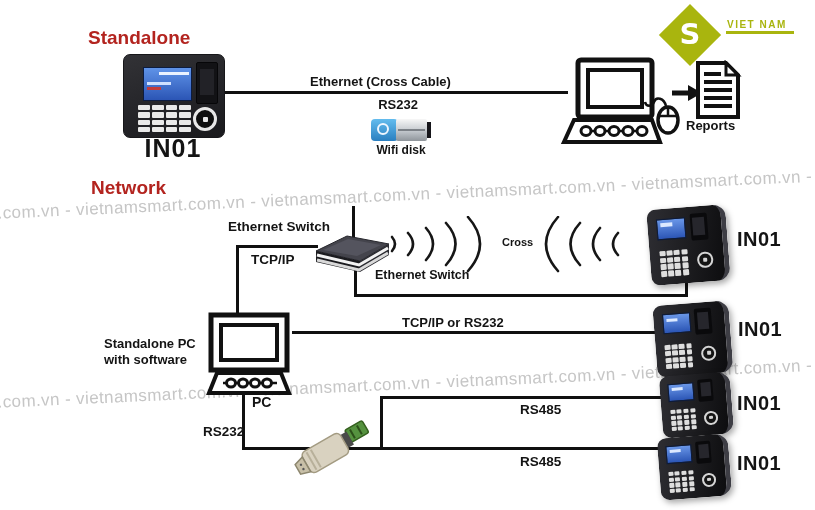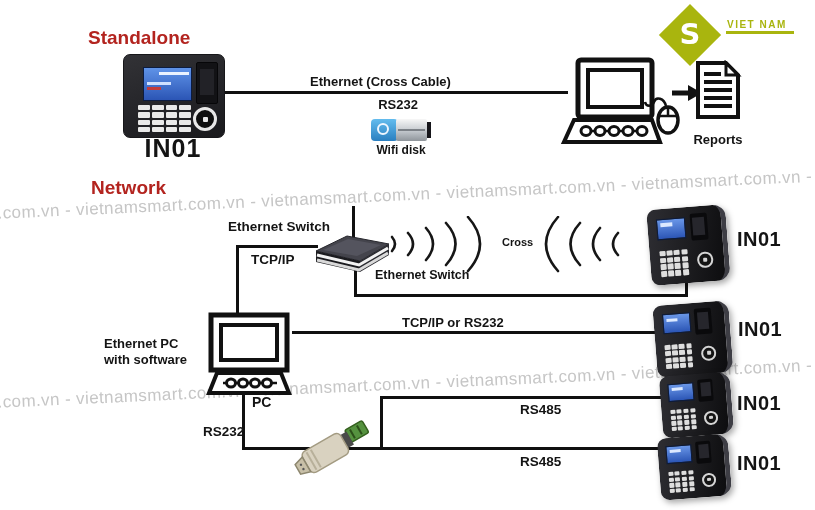--- a/index.html
+++ b/index.html
@@ -148,21 +148,21 @@
 
   <svg class="abs" style="left:694px;top:60px;z-index:5;" width="48" height="60" viewBox="0 0 48 60">
     <polygon points="4,3 32,3 44,15 44,57 4,57" fill="#fff" stroke="#111" stroke-width="4" stroke-linejoin="miter"></polygon>
     <polygon points="32,3 32,15 44,15" fill="#fff" stroke="#111" stroke-width="3"></polygon>
     <line x1="10" y1="14" x2="27" y2="14" stroke="#111" stroke-width="4"></line>
     <line x1="10" y1="22" x2="38" y2="22" stroke="#111" stroke-width="4"></line>
     <line x1="10" y1="30" x2="38" y2="30" stroke="#111" stroke-width="4"></line>
     <line x1="10" y1="38" x2="38" y2="38" stroke="#111" stroke-width="4"></line>
     <line x1="10" y1="46" x2="38" y2="46" stroke="#111" stroke-width="4"></line>
   </svg>
-  <div class="lbl" style="left:686px;top:132px;width:64px;text-align:center;font-size:13px;">Reports</div>
+  <div class="lbl" style="left:686px;top:118px;width:64px;text-align:left;font-size:13px;">Reports</div>
 
   <div class="logo">
     <div class="diamond"></div>
     <div class="mono">S</div>
     <div class="vn">VIET NAM</div>
     <div class="ul"></div>
   </div>
 
   <div class="sec-title" style="left:55px;top:177px;">Network</div>
 
@@ -237,21 +237,21 @@
     <rect x="20" y="14" width="56" height="35" fill="#fff" stroke="#111" stroke-width="4"></rect>
     <polygon points="16,62 80,62 88,82 8,82" fill="#fff" stroke="#111" stroke-width="4"></polygon>
     <line x1="22" y1="72" x2="76" y2="72" stroke="#111" stroke-width="2.5"></line>
     <g fill="#fff" stroke="#111" stroke-width="3">
       <ellipse cx="30" cy="72" rx="4.5" ry="4"></ellipse>
         <ellipse cx="42" cy="72" rx="4.5" ry="4"></ellipse>
       <ellipse cx="54" cy="72" rx="4.5" ry="4"></ellipse>
         <ellipse cx="66" cy="72" rx="4.5" ry="4"></ellipse>
     </g>
   </svg>
-  <div class="lbl" style="left:104px;top:336px;font-size:13px;line-height:16px;"><span>Ethernet PC</span><br>
+  <div class="lbl" style="left:104px;top:336px;font-size:13px;line-height:16px;"><span>Standalone PC</span><br>
        <span>with software</span></div>
   <div class="lbl" style="left:252px;top:394px;font-size:14px;">PC</div>
 
   <div class="wline" style="left:292px;top:331px;width:366px;height:3px;"></div>
   <div class="lbl" style="left:402px;top:315px;font-size:13px;">TCP/IP or RS232</div>
   <div class="in01-mini" style="left:655px;top:303px;width:76px;height:72px;">
     <div class="m-screen">
         <i></i>
       </div>
     <div class="m-fp">

